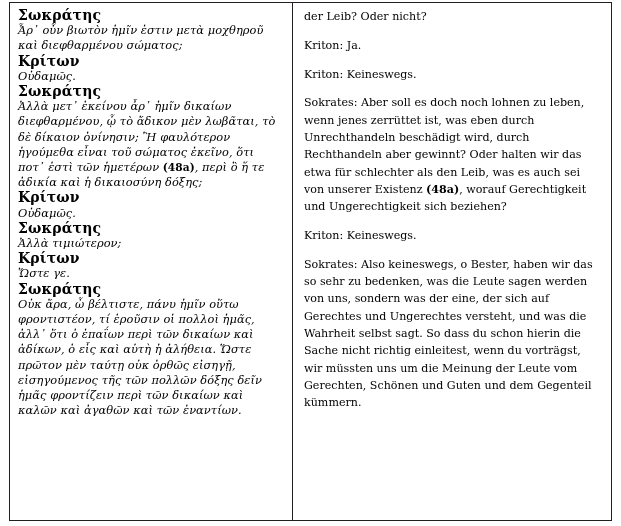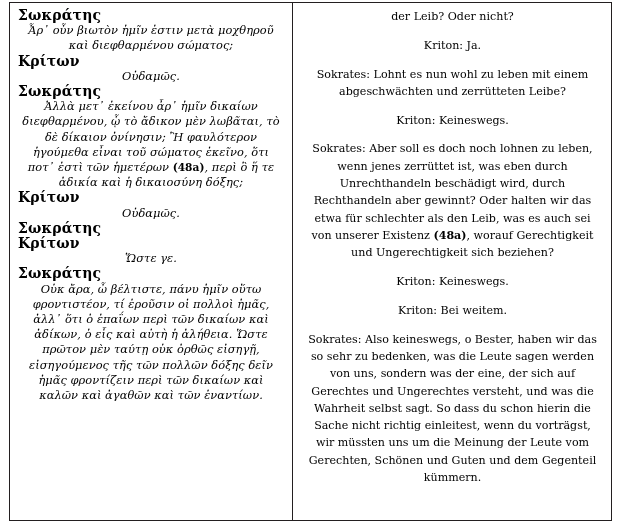--- a/index.html
+++ b/index.html
@@ -58,35 +58,34 @@
     line-height: 15.2px;
     letter-spacing: 0.15px;
     white-space: nowrap;
   }
   .gr-line {
     font-family: "DejaVu Serif", "Liberation Serif", serif;
     font-style: italic;
     font-size: 11.4px;
     line-height: 15.2px;
     letter-spacing: 0.05px;
-    text-align: center;
   }
   .gr-line .ref {
     font-style: normal;
     font-weight: bold;
     font-size: 10.6px;
   }
 
   
   .de-para {
     font-family: "DejaVu Serif", "Liberation Serif", serif;
     font-size: 11.1px;
     line-height: 17.3px;
     margin: 0 0 11.5px 0;
-    text-align: center;
+    text-align: left;
   }
   .de-name {
     font-weight: normal;
   }
   .de-ref {
     font-weight: bold;
   }
 </style>
 </head>
 <body>
@@ -102,44 +101,43 @@
       <div class="gr-speaker">Κρίτων</div>
       <div class="gr-line">Οὐδαμῶς.</div>
 
       <div class="gr-speaker">Σωκράτης</div>
       <div class="gr-line"><span>Ἀλλὰ μετ᾽ ἐκείνου ἆρ᾽ ἡμῖν δικαίων διεφθαρμένου, ᾧ τὸ ἄδικον μὲν λωβᾶται, τὸ δὲ δίκαιον ὀνίνησιν; Ἢ φαυλότερον ἡγούμεθα εἶναι τοῦ σώματος ἐκεῖνο, ὅτι ποτ᾽ ἐστὶ τῶν ἡμετέρων </span><span class="ref">(48a)</span><span>, περὶ ὃ ἥ τε ἀδικία καὶ ἡ δικαιοσύνη δόξης;</span></div>
 
       <div class="gr-speaker">Κρίτων</div>
       <div class="gr-line">Οὐδαμῶς.</div>
 
       <div class="gr-speaker">Σωκράτης</div>
+      <div class="gr-line">Ἀλλὰ τιμιώτερον;</div>
 
       <div class="gr-speaker">Κρίτων</div>
       <div class="gr-line">Ὥστε γε.</div>
 
       <div class="gr-speaker">Σωκράτης</div>
       <div class="gr-line">Οὐκ ἄρα, ὦ βέλτιστε, πάνυ ἡμῖν οὕτω φροντιστέον, τί ἐροῦσιν οἱ πολλοὶ ἡμᾶς, ἀλλ᾽ ὅτι ὁ ἐπαΐων περὶ τῶν δικαίων καὶ ἀδίκων, ὁ εἷς καὶ αὐτὴ ἡ ἀλήθεια. Ὥστε πρῶτον μὲν ταύτῃ οὐκ ὀρθῶς εἰσηγῇ, εἰσηγούμενος τῆς τῶν πολλῶν δόξης δεῖν ἡμᾶς φροντίζειν περὶ τῶν δικαίων καὶ καλῶν καὶ ἀγαθῶν καὶ τῶν ἐναντίων.</div>
 
     </div>
 
     <div class="col col-german">
 
       <p class="de-para"><span>der Leib? Oder nicht?</span></p>
 
       <p class="de-para"><span class="de-name">Kriton</span><span>: </span><span>Ja.</span></p>
 
-      <p class="de-para"><span class="de-name">Sokrates</span><span>: </span><span>Lohnt es nun wohl zu leben mit einem abgeschwächten und zerrütteten Leibe?</span></p>
 
       <p class="de-para"><span class="de-name">Kriton</span><span>: </span><span>Keineswegs.</span></p>
 
       <p class="de-para"><span class="de-name">Sokrates</span><span>: </span><span>Aber soll es doch noch lohnen zu leben, wenn jenes zerrüttet ist, was eben durch Unrechthandeln beschädigt wird, durch Rechthandeln aber gewinnt? Oder halten wir das etwa für schlechter als den Leib, was es auch sei von unserer Existenz </span><span class="de-ref">(48a)</span><span>, worauf Gerechtigkeit und Ungerechtigkeit sich beziehen?</span></p>
 
       <p class="de-para"><span class="de-name">Kriton</span><span>: </span><span>Keineswegs.</span></p>
 
 
-      <p class="de-para"><span class="de-name">Kriton</span><span>: </span><span>Bei weitem.</span></p>
 
       <p class="de-para"><span class="de-name">Sokrates</span><span>: </span><span>Also keineswegs, o Bester, haben wir das so sehr zu bedenken, was die Leute sagen werden von uns, sondern was der eine, der sich auf Gerechtes und Ungerechtes versteht, und was die Wahrheit selbst sagt. So dass du schon hierin die Sache nicht richtig einleitest, wenn du vorträgst, wir müssten uns um die Meinung der Leute vom Gerechten, Schönen und Guten und dem Gegenteil kümmern.</span></p>
 
     </div>
 
   </div>
 </div>
 
 </body></html>

